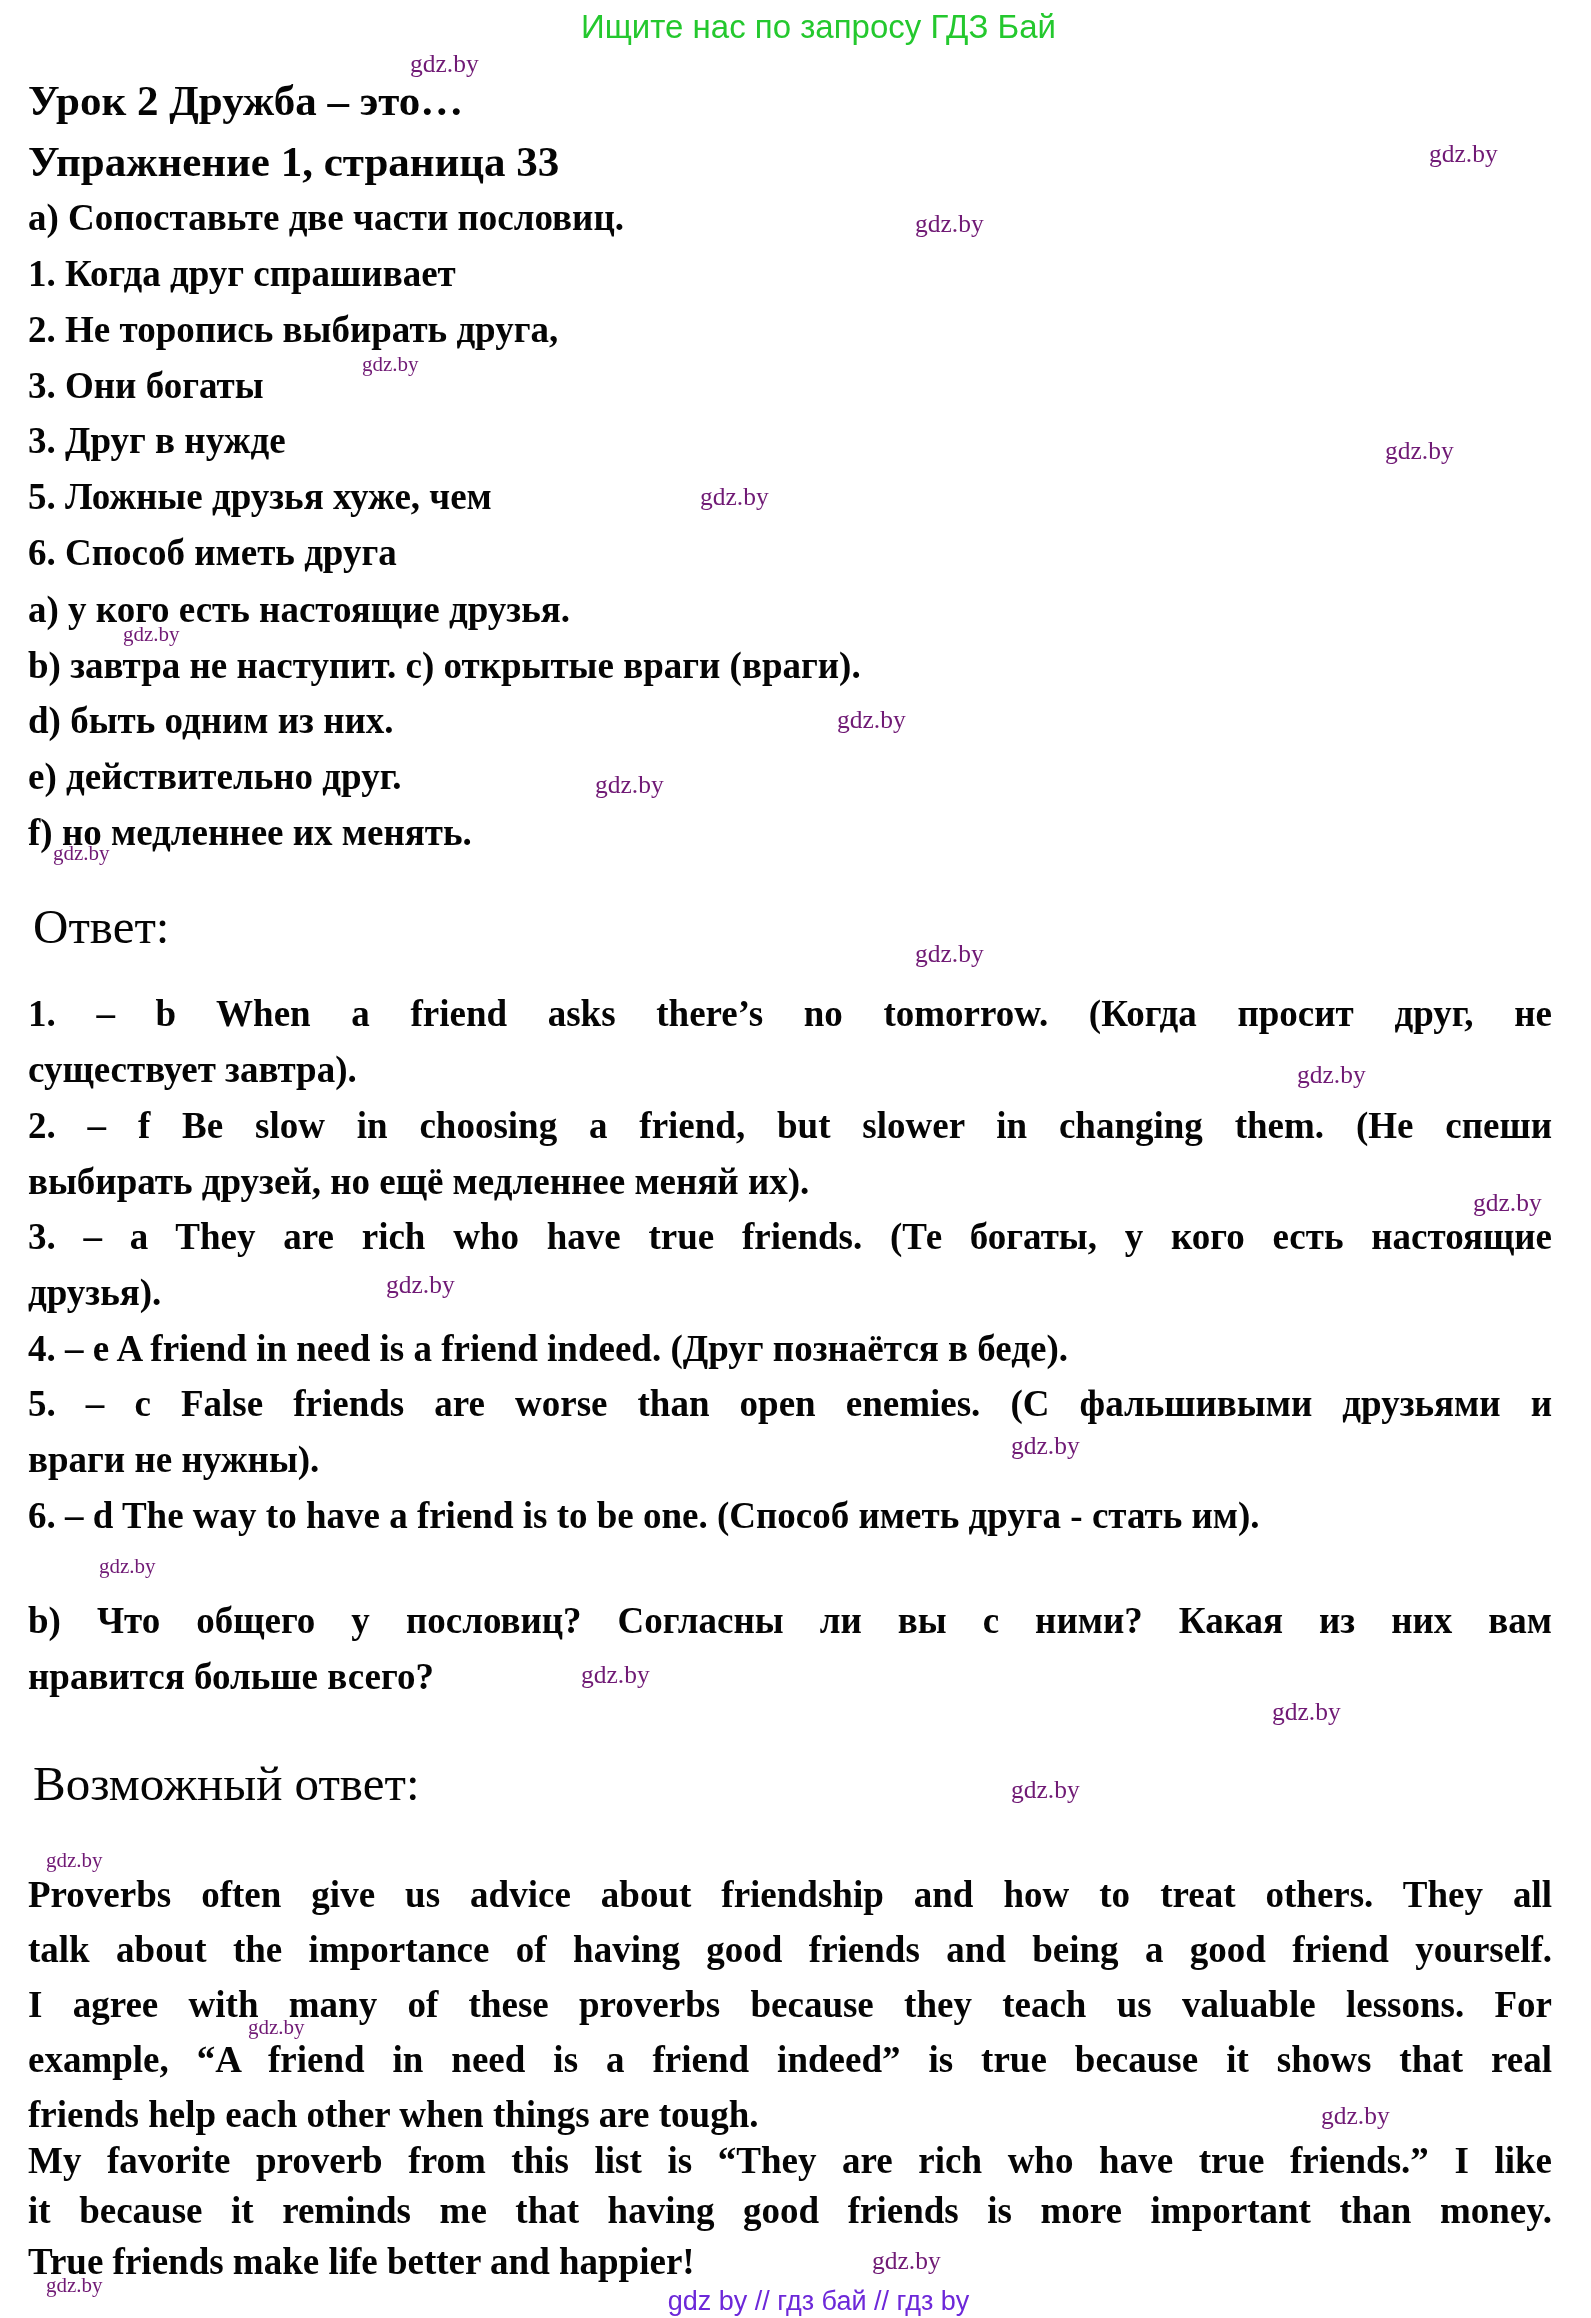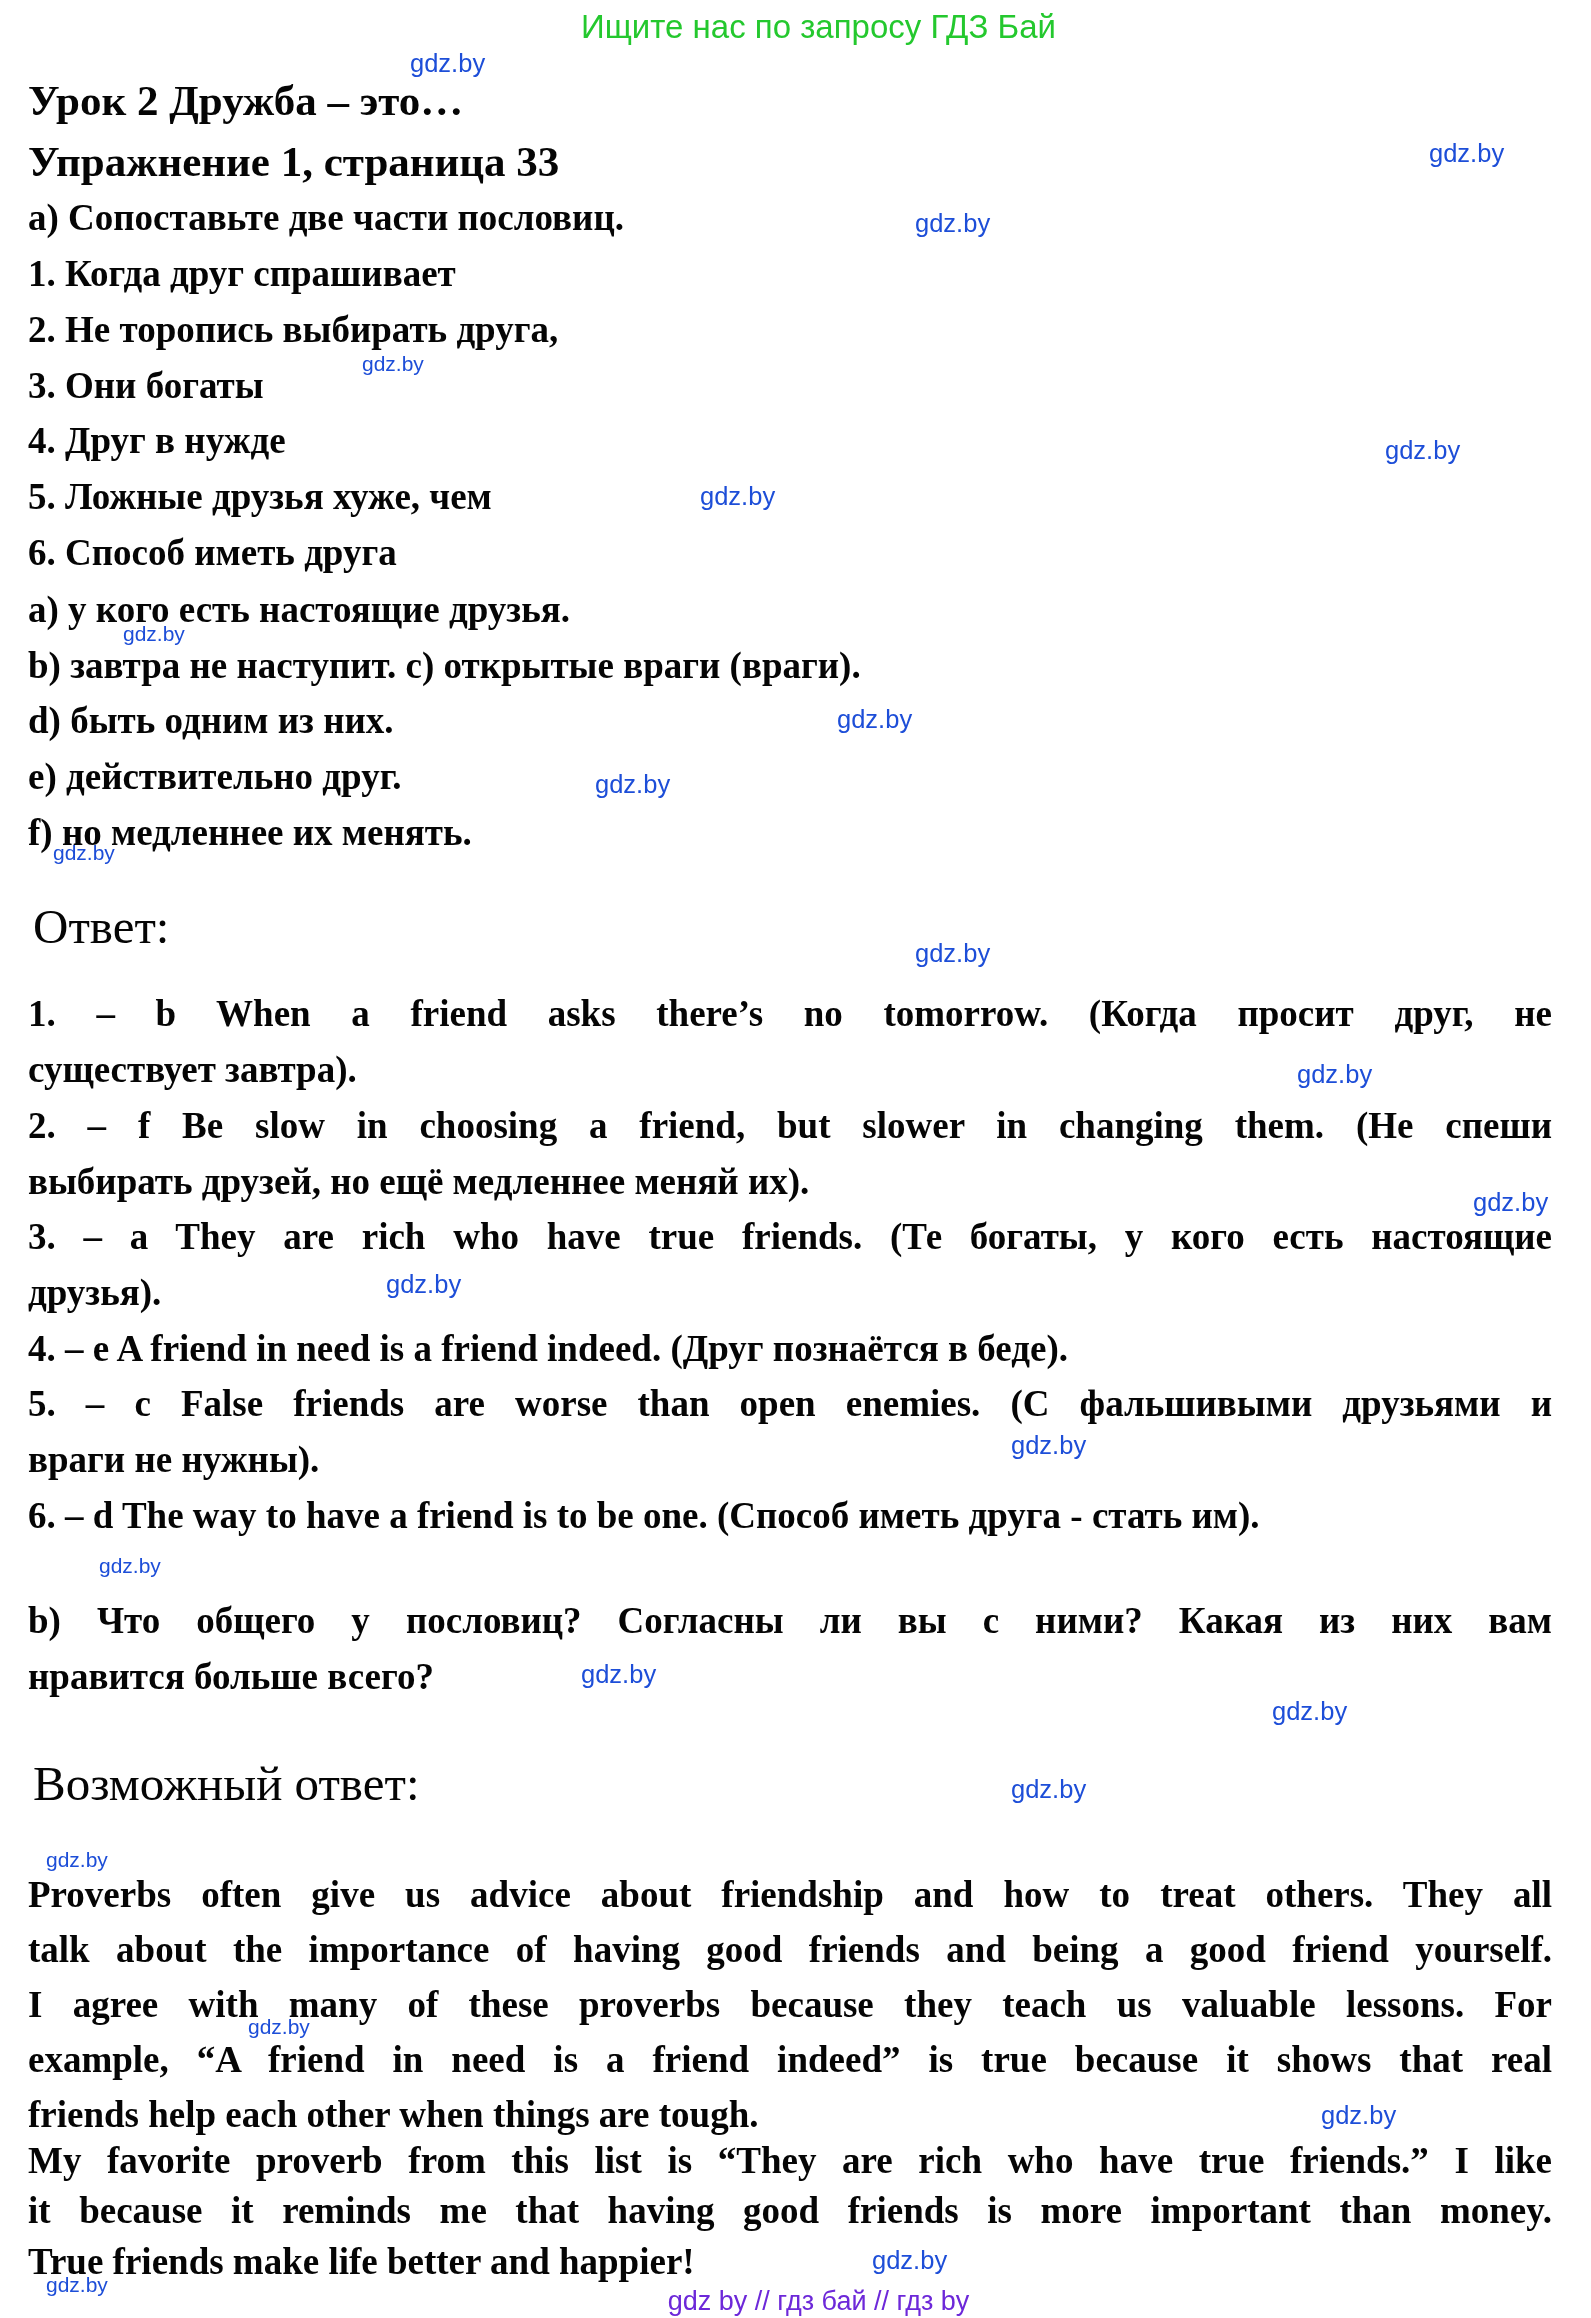--- a/index.html
+++ b/index.html
@@ -44,23 +44,23 @@
     font-size: 37px;
   }
   .label {
     position: absolute;
     left: 33px;
     font-size: 49px;
     white-space: nowrap;
   }
   .wm {
     position: absolute;
-    font-family: Liberation Sans, sans-serif;
+    font-family: Liberation Serif, serif;
     font-size: 25.5px;
-    color: #1d4ed8;
+    color: #701a75;
     white-space: nowrap;
   }
   .wm.sm { font-size: 21px; }
   .footer {
     position: absolute;
     top: 2286px; left: 0; width: 100%;
     text-align: center;
     font-family: "Liberation Sans", "DejaVu Sans", sans-serif;
     font-size: 27px;
     color: #6d28d9;
@@ -74,21 +74,21 @@
   <div class="banner">Ищите нас по запросу ГДЗ Бай</div>
 
   <div class="heading" style="top:76px">Урок 2 Дружба – это…</div>
   <div class="heading" style="top:137px">Упражнение 1, страница 33</div>
 
   <div class="ln" style="top:197px">а) Сопоставьте две части пословиц.</div>
 
   <div class="ln" style="top:253px">1. Когда друг спрашивает</div>
   <div class="ln" style="top:309px">2. Не торопись выбирать друга,</div>
   <div class="ln" style="top:365px">3. Они богаты</div>
-  <div class="ln" style="top:420px">4. Друг в нужде</div>
+  <div class="ln" style="top:420px">3. Друг в нужде</div>
   <div class="ln" style="top:476px">5. Ложные друзья хуже, чем</div>
   <div class="ln" style="top:532px">6. Способ иметь друга</div>
 
   <div class="ln" style="top:589px">а) у кого есть настоящие друзья.</div>
   <div class="ln" style="top:645px">b) завтра не наступит. c) открытые враги (враги).</div>
   <div class="ln" style="top:700px">d) быть одним из них.</div>
   <div class="ln" style="top:756px">e) действительно друг.</div>
   <div class="ln" style="top:812px">f) но медленнее их менять.</div>
 
   <div class="label" style="top:898px">Ответ:</div>

